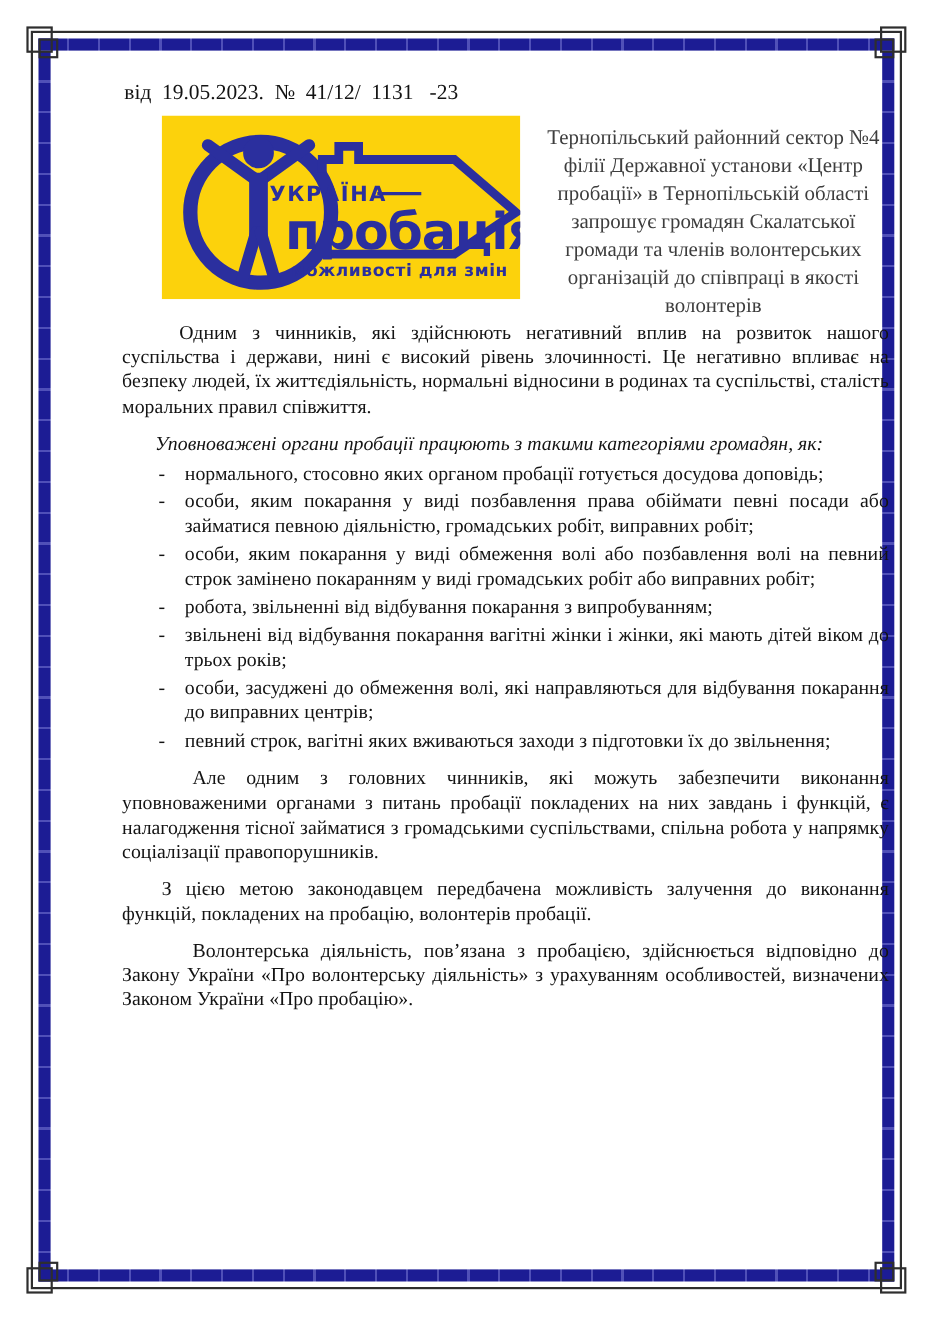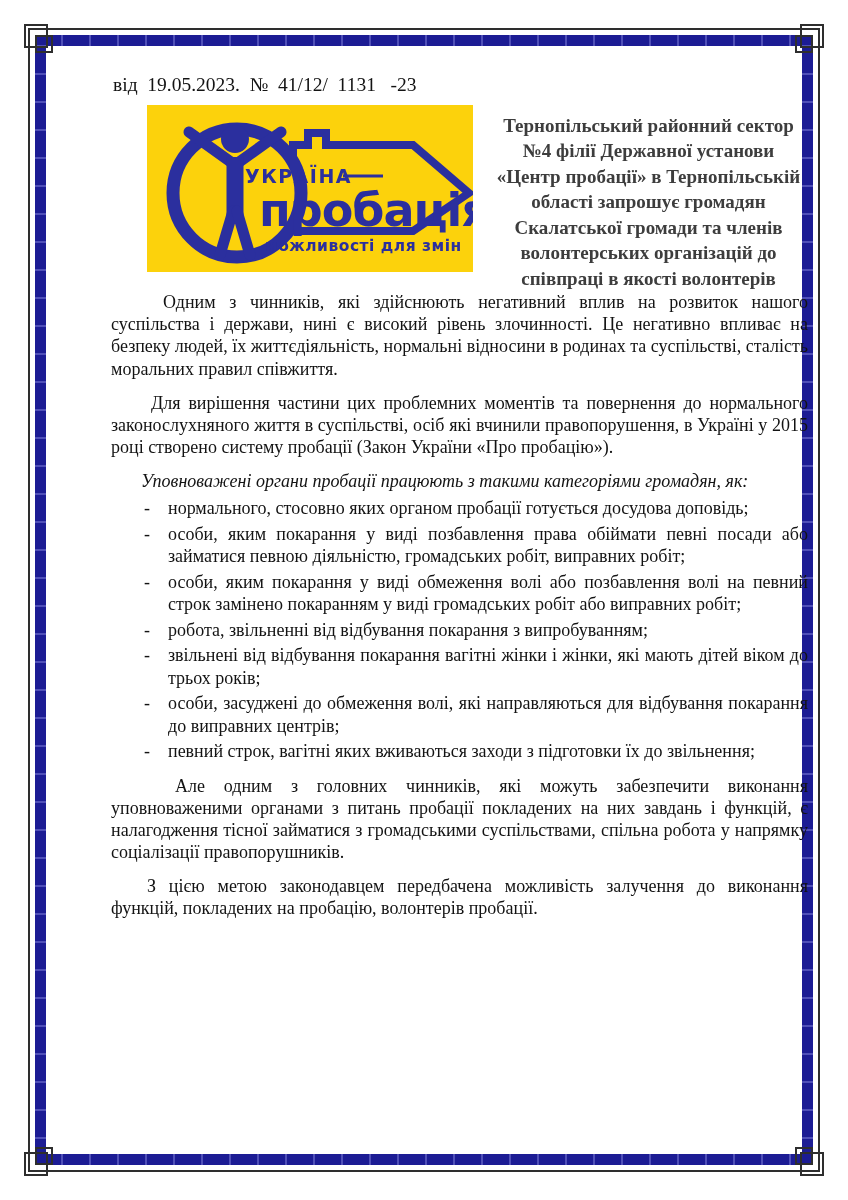--- a/index.html
+++ b/index.html
@@ -48,21 +48,21 @@
 
   .ref-line { font-size:19.5px; white-space:pre; margin:0 0 0 2px; }
 
   .logo-row { display:flex; align-items:flex-start; margin-top:9px; }
   .logo-box { width:326px; height:167px; flex:none;padding-left:36px; }
   .logo-box svg { display:block; }
 
   .invitation {
     flex:1;
     padding:8px 0 0 16px;
-    font-weight:bold;
+    font-weight:normal;
     font-size:19px;
     line-height:1.34;
     text-align:center;
     color:#3d3d3d;
   }
 
   .salutation {
     text-align:center; font-weight:bold; font-size:19px;
     margin:26px 0 10px 0;
   }
@@ -137,21 +137,20 @@
           <text x="118" y="146" font-size="15.5" font-weight="bold" letter-spacing="0.5">можливості для змін</text>
         </g>
       </svg>
     </div>
     <div class="invitation">Тернопільський районний сектор №4 філії Державної установи «Центр пробації»  в Тернопільській області запрошує громадян Скалатської громади  та членів волонтерських організацій до співпраці в якості волонтерів</div>
   </div>
 
 
   <p class="para ind-52">Одним з чинників, які здійснюють негативний вплив на розвиток нашого суспільства і держави, нині є високий рівень злочинності. Це негативно впливає на безпеку людей, їх життєдіяльність, нормальні відносини в родинах та суспільстві, сталість моральних правил співжиття.</p>
 
-  <p class="para ind-40">Для вирішення частини цих проблемних моментів та повернення до нормального законослухняного життя в суспільстві, осіб які вчинили правопорушення, в Україні у 2015 році створено систему пробації (Закон України «Про пробацію»).</p>
 
   <p class="para ind-30 list-intro">Уповноважені органи пробації працюють з такими категоріями громадян, як:</p>
 
   <ul class="cats">
     <li>
         <span class="dash">-</span>
         <span class="txt">нормального, стосовно яких органом пробації готується досудова доповідь;</span>
       </li>
     <li>
         <span class="dash">-</span>
@@ -176,14 +175,15 @@
     <li>
         <span class="dash">-</span>
         <span class="txt">певний строк, вагітні яких вживаються заходи з підготовки їх до звільнення;</span>
       </li>
   </ul>
 
   <p class="para ind-64">Але одним з головних чинників, які можуть забезпечити виконання уповноваженими органами з питань пробації покладених на них завдань і функцій, є налагодження тісної займатися з громадськими суспільствами, спільна робота у напрямку соціалізації правопорушників.</p>
 
   <p class="para ind-36">З цією метою законодавцем передбачена можливість залучення до виконання функцій, покладених на пробацію, волонтерів пробації.</p>
 
+  <p class="para ind-64">Волонтерська діяльність, пов’язана з пробацією, здійснюється відповідно до Закону України «Про волонтерську діяльність» з урахуванням особливостей, визначених Законом України «Про пробацію».</p>
 
 </div>
 
 </body></html>

